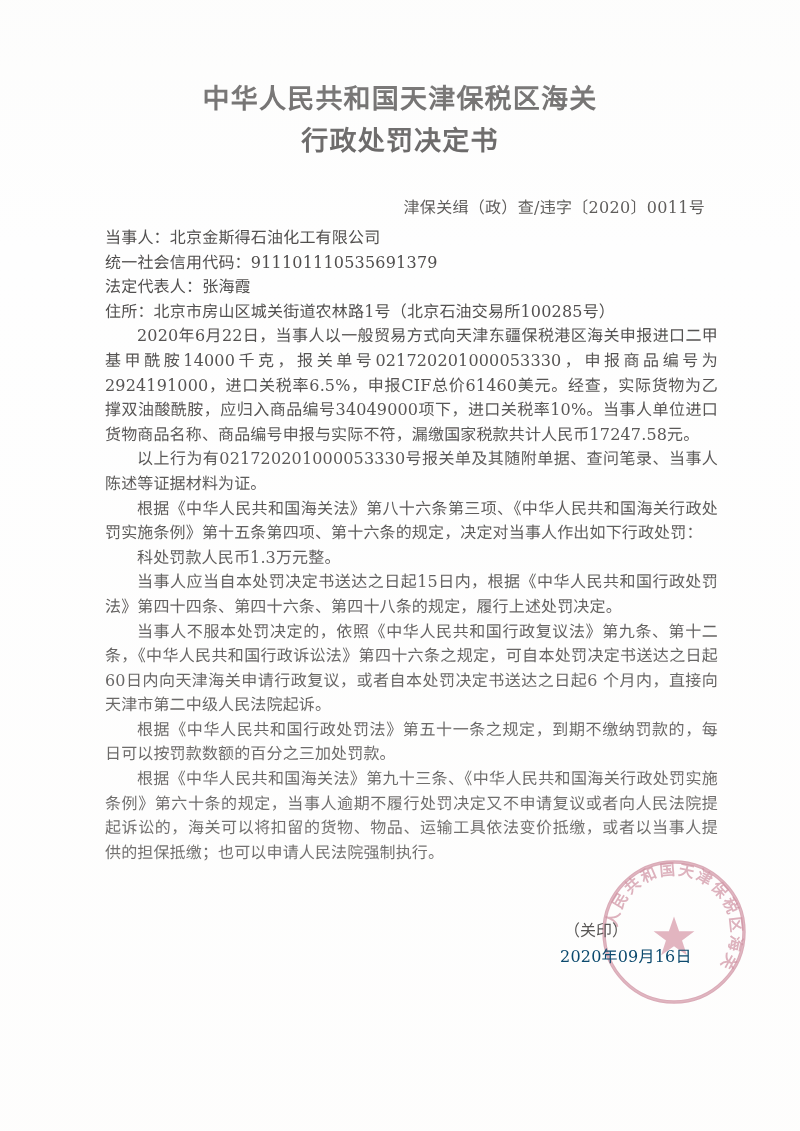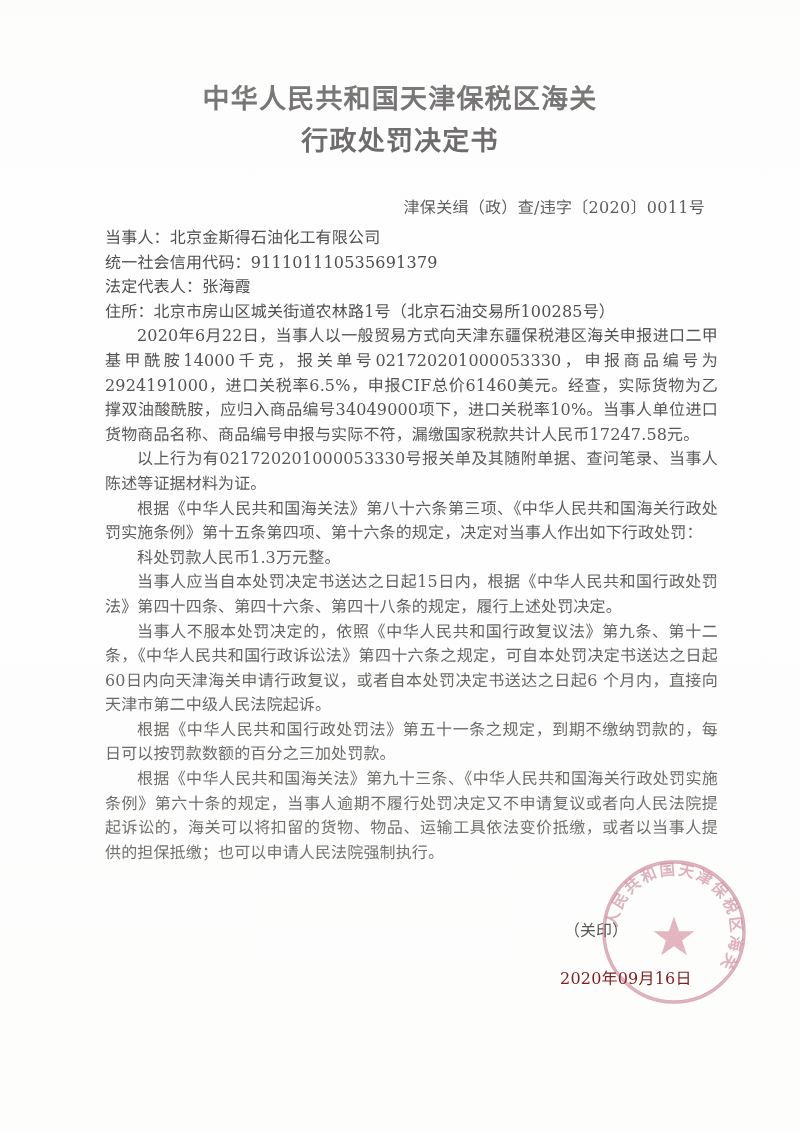--- a/index.html
+++ b/index.html
@@ -92,23 +92,22 @@
   }
   .seal-label {
     font-size: 16px;
     line-height: 26px;
     color: #595756;
     padding-left: 4px;
   }
   .sign-date {
     font-size: 16px;
     line-height: 26px;
-    color: #7f1d1d;
+    color: #0c4a6e;
     letter-spacing: 0.2px;
-    margin-top: 22px;
   }
 
   
   .seal {
     position: absolute;
     left: 597px;
     top: 855px;
     width: 154px;
     height: 154px;
     z-index: 2;

